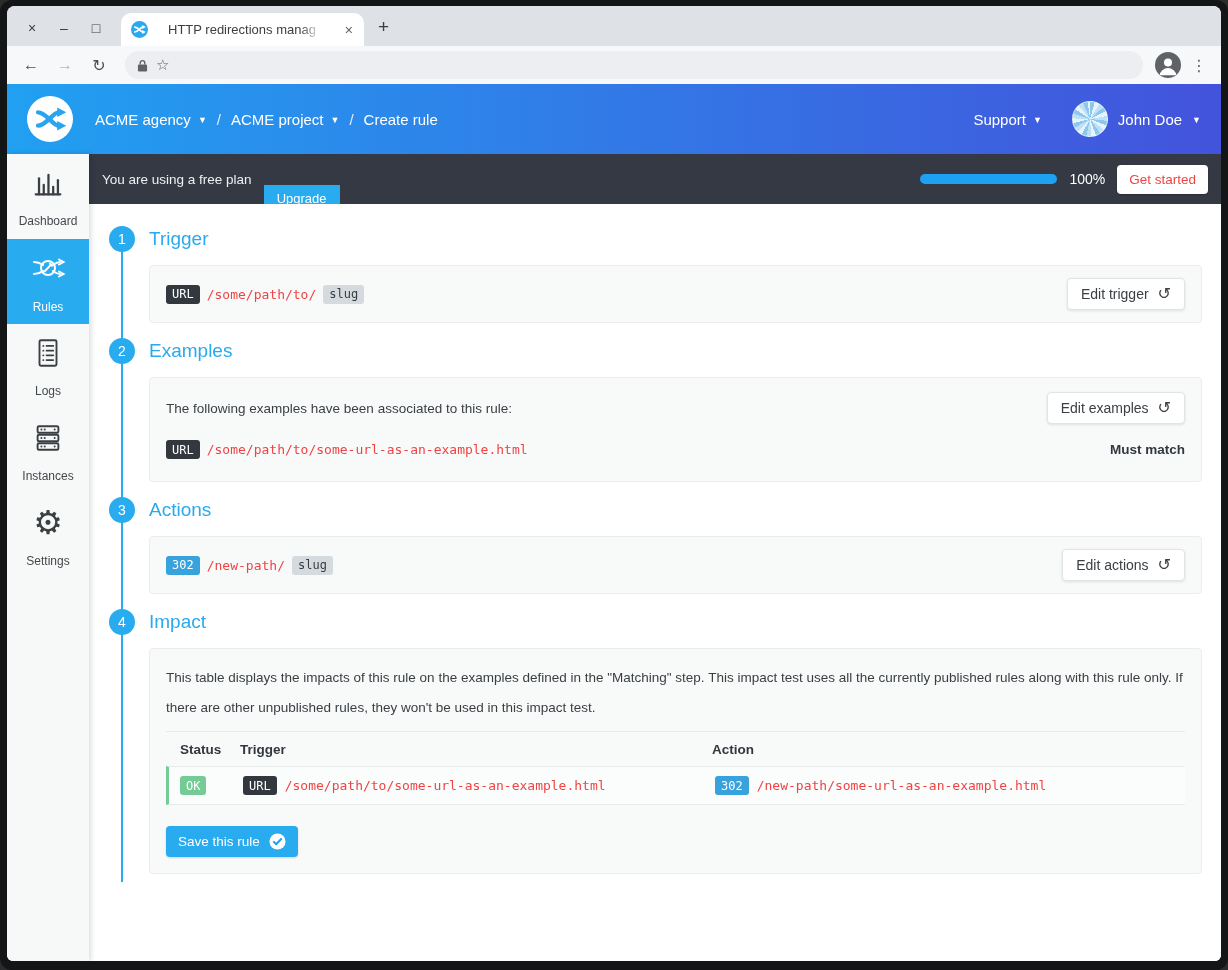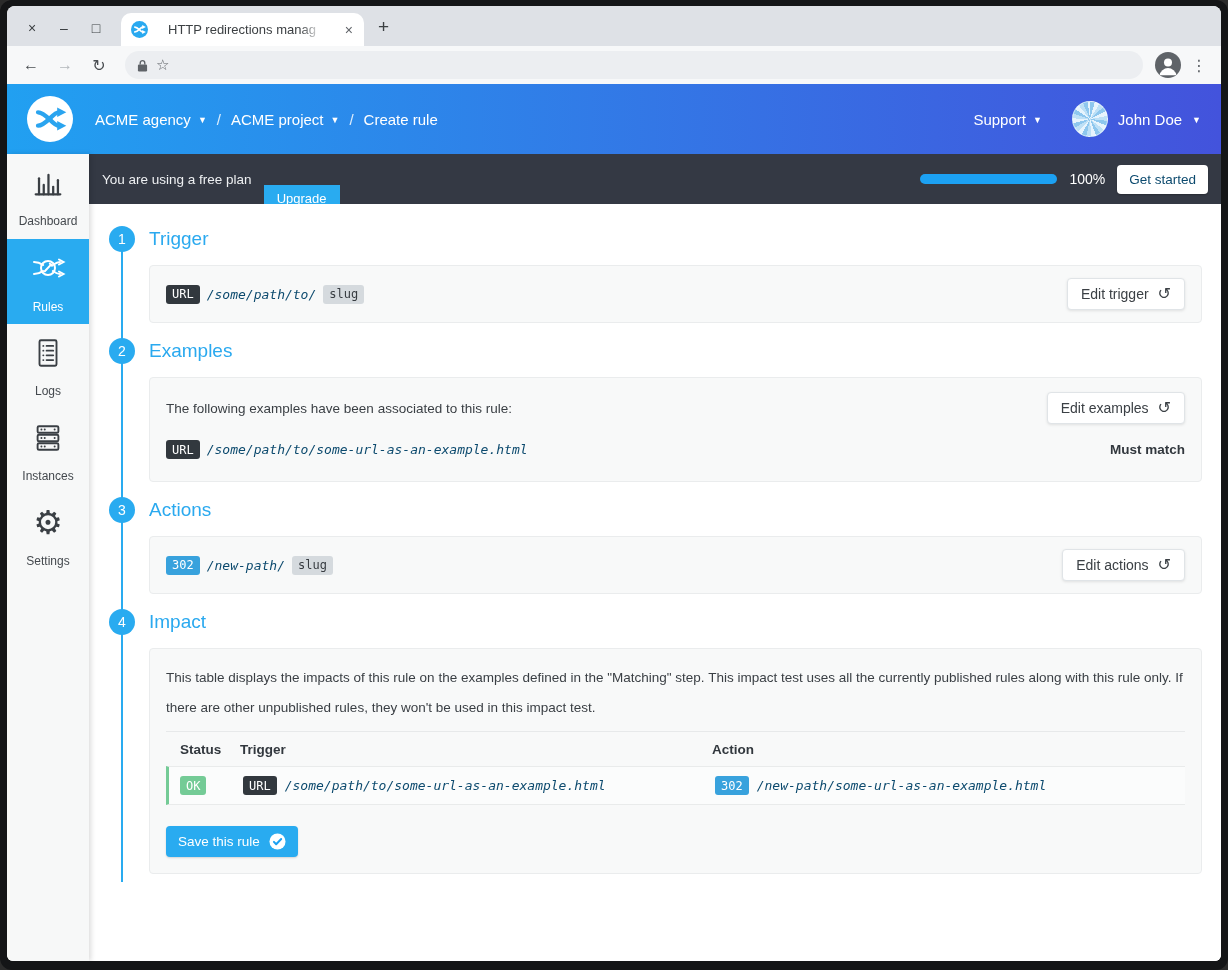--- a/index.html
+++ b/index.html
@@ -59,42 +59,42 @@
 
   .main { flex:1; display:flex; flex-direction:column; min-width:0; }
   .plan-bar { height:50px; flex:none; background:var(--dark-bar,#343944); display:flex; align-items:center;
               padding:0 13px; gap:12px; }
   .plan-msg { color:#eef0f2; font-size:13.5px; }
   .btn-upgrade { background:var(--accent-blue,#29abf0); color:#fff; border:none; border-radius:0;
                  font-size:13px; padding:6px 13px; font-family:inherit;margin-top:38px; }
   .plan-right { margin-left:auto; display:flex; align-items:center; gap:12px; }
   .progress { width:137px; height:10px; border-radius:5px; background:var(--progress-fill,#1ca1f3); }
   .progress-label { color:#fff; font-size:14px; }
-  .btn-getstarted { background:#fff; color:#0c4a6e; border:none; border-radius:4px; font-size:13.5px;
+  .btn-getstarted { background:#fff; color:#ef4444; border:none; border-radius:4px; font-size:13.5px;
                     padding:7px 12px; font-family:inherit; box-shadow:0 1px 2px rgba(0,0,0,.25); }
 
   .content { flex:1; background:#fff; padding:22px 19px 0 20px; overflow:hidden; }
   .sections { position:relative; }
   .sections::before { content:''; position:absolute; left:12px; top:22px; bottom:-8px; width:2px;
                       background:var(--accent-blue,#29abf0); }
   .step { position:relative; margin-bottom:15px; }
   .step-head { display:flex; align-items:center; gap:14px; margin-bottom:13px; }
   .step-num { width:26px; height:26px; border-radius:50%; background:var(--accent-blue,#29abf0);
               color:#fff; font-size:14px; display:flex; align-items:center; justify-content:center; z-index:1; }
   .step-title { font-size:19px; font-weight:400; color:var(--heading-blue,#2aa9ef); }
   .card { margin-left:40px; background:var(--card-bg,#f8f9f9); border:1px solid var(--card-border,#eaeced);
           border-radius:4px; }
   .card-row { display:flex; align-items:center; padding:0 16px; min-height:58px; gap:7px; }
 
   .chip { font-family:"DejaVu Sans Mono",monospace; font-size:12px; padding:2.5px 6px; border-radius:3px; }
   .chip-dark { background:var(--badge-dark,#32383e); color:#fff; }
   .chip-gray { background:#d5dade; color:#373c41; }
   .chip-blue { background:var(--badge-blue,#38a2dd); color:#fff; }
   .chip-green { background:var(--ok-green,#74cb96); color:#fff; }
-  .path { font-family:"DejaVu Sans Mono",monospace; font-size:13px; color:#0c4a6e;font-style:italic; }
+  .path { font-family:"DejaVu Sans Mono",monospace; font-size:13px; color:#ef4444; }
 
   .edit-btn { margin-left:auto; display:flex; align-items:center; gap:9px; background:#fff;
               border:1px solid #e0e4e7; border-radius:4px; padding:7px 13px; font-size:14px; color:#3b4045;
               font-family:inherit; box-shadow:0 1px 3px rgba(0,0,0,.10); }
   .undo-glyph { font-family:"DejaVu Sans",sans-serif; font-size:16px; line-height:14px; color:#3b4045; }
 
   .card-pad { padding:14px 16px 16px; }
   .examples-top { display:flex; align-items:flex-start; }
   .examples-top p { font-size:13.5px; color:#3a3f44; padding-top:9px; }
   .examples-row { display:flex; align-items:center; gap:7px; margin-top:16px; padding-bottom:6px; }

